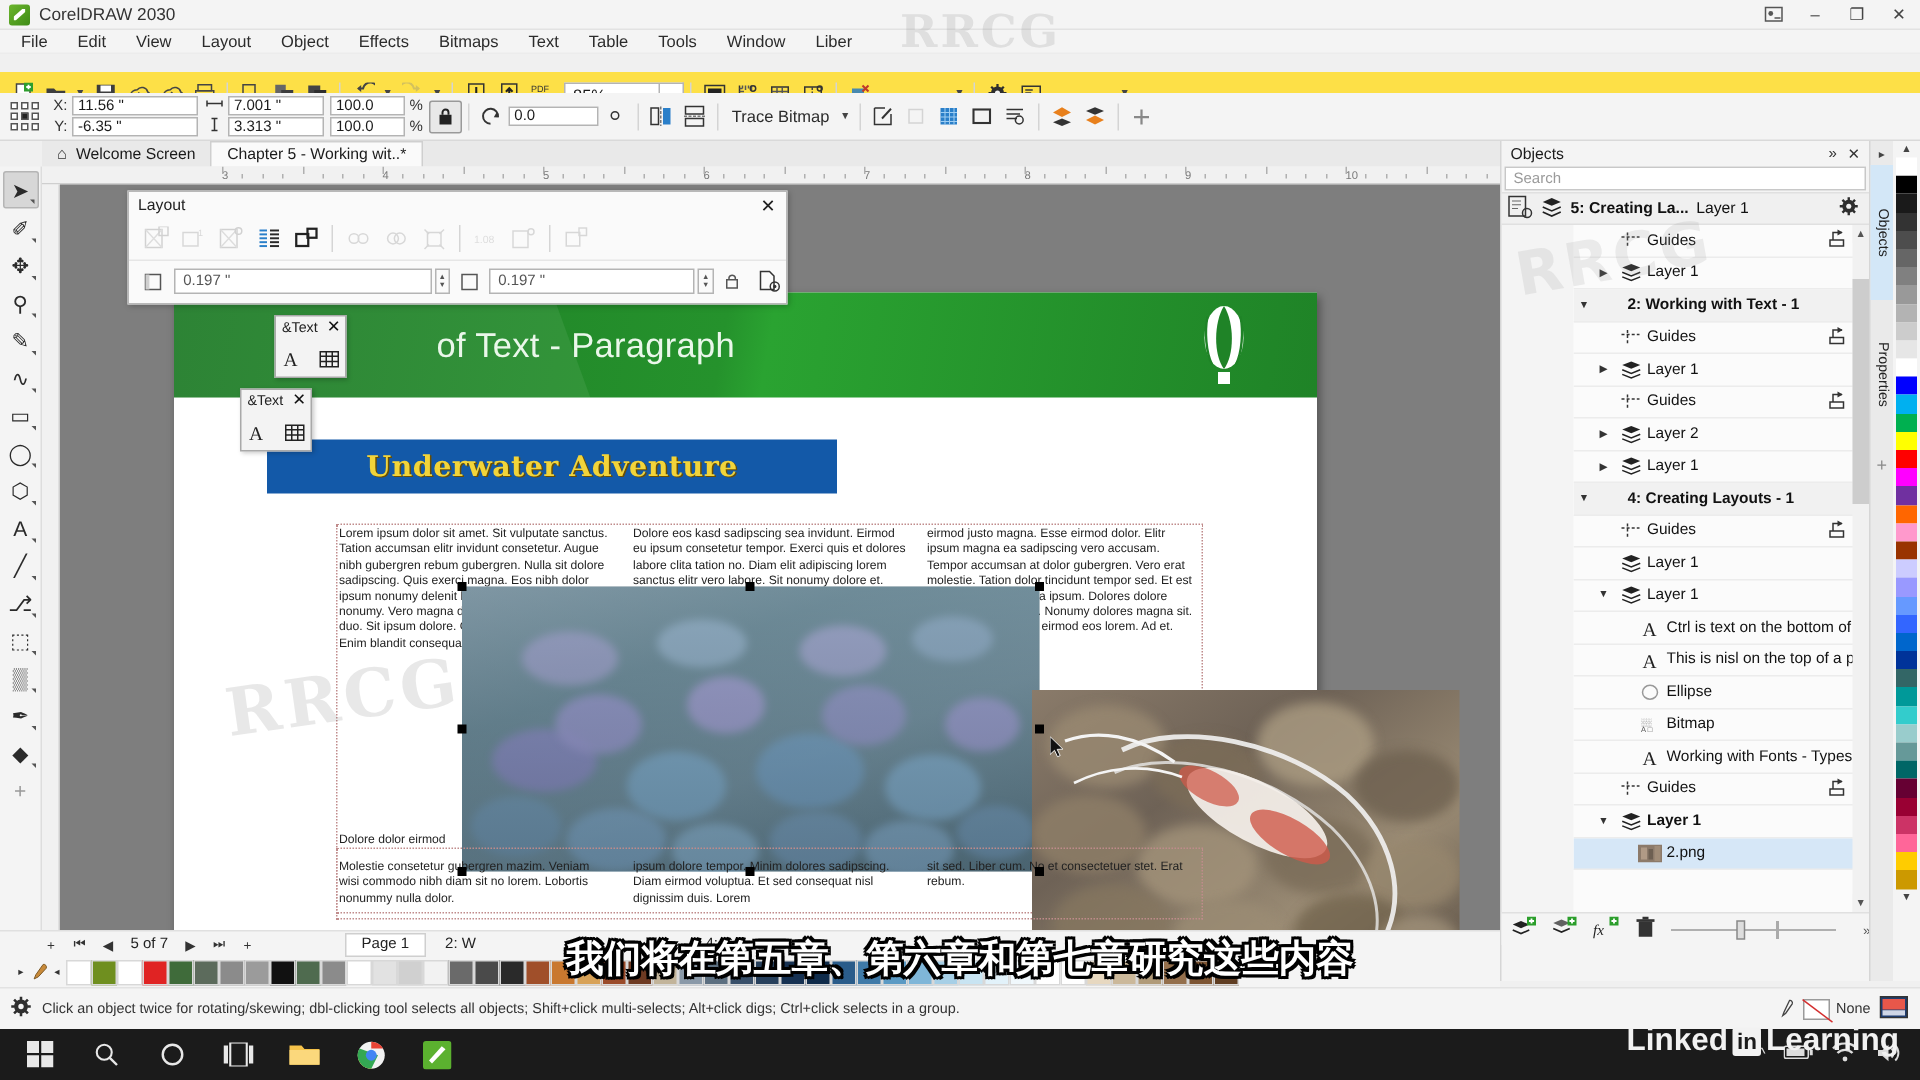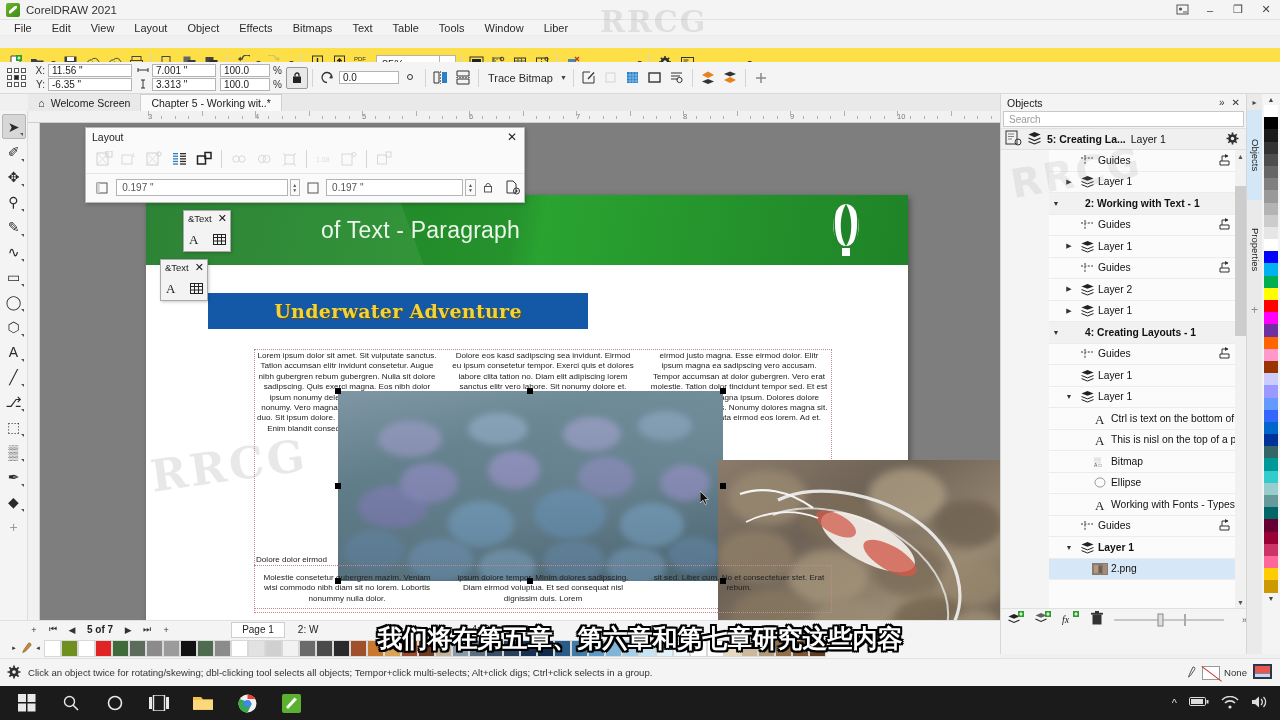--- a/index.html
+++ b/index.html
@@ -115,22 +115,22 @@
   .tool:after{content:"";position:absolute;right:2px;bottom:2px;width:0;height:0;
     border-left:3px solid transparent;border-top:3px solid #555;}
   .tool.noflag:after{display:none;}
 
   
   .canvas{
     position:absolute;top:123px;left:40px;width:960px;height:497px;
     background:#7e7e7e;overflow:hidden;
   }
   .page{
-    position:absolute;left:106px;top:72px;width:762px;height:480px;
-    background:#fff;box-shadow:2px 2px 6px rgba(0,0,0,.35);text-align:center;
+    position:absolute;left:76px;top:72px;width:762px;height:480px;
+    background:#fff;box-shadow:2px 2px 6px rgba(0,0,0,.35);
   }
   .banner{
     position:absolute;left:0;top:0;width:762px;height:70px;
     background:linear-gradient(100deg,#1e7a26 0%,#25922c 48%,#2aa331 52%,#1f8327 100%);
     overflow:hidden;
   }
   .banner:before{content:"";position:absolute;left:-60px;top:-40px;width:320px;height:180px;
     background:rgba(255,255,255,.07);transform:rotate(-20deg);}
   .banner-title{
     position:absolute;left:175px;top:22px;font-size:23px;color:#eaf7ea;
@@ -246,21 +246,21 @@
   .pal-arr{width:18px;height:11px;display:flex;align-items:center;justify-content:center;
     font-size:7px;color:#444;}
 
   
   .pagebar{
     position:absolute;top:620px;left:0;width:1000px;height:18px;background:#f4f4f4;
     display:flex;align-items:center;padding-left:26px;gap:3px;border-top:1px solid #e0e0e0;
   }
   .pb{width:16px;height:16px;display:flex;align-items:center;justify-content:center;
     font-size:9px;color:#333;}
-  .pnum{font-size:10px;color:#222;padding:0 4px;font-weight:bold;}
+  .pnum{font-size:10px;color:#222;padding:0 4px;}
   .ptab{font-size:10px;color:#222;padding:0 10px;}
   .ptab.active{background:#fff;border:1px solid #cfcfcf;height:16px;display:flex;align-items:center;}
   .palbar{
     position:absolute;top:638px;left:0;width:1000px;height:20px;background:#f4f4f4;
     display:flex;align-items:center;padding-left:8px;
   }
   .pb-arrow{width:12px;height:18px;display:flex;align-items:center;justify-content:center;
     font-size:7px;color:#333;}
   .psw{width:17px;height:17px;border:1px solid #d8d8d8;}
   .statusbar{
@@ -310,21 +310,21 @@
   .wm2{position:absolute;font-family:"DejaVu Sans",sans-serif;font-weight:bold;
     color:rgba(150,150,150,.16);pointer-events:none;z-index:55;}
 </style>
 </head>
 <body>
 
 <div id="app">
 
   <div class="titlebar">
     <div class="app-logo"></div>
-    <span class="title-text">CorelDRAW 2021</span>
+    <span class="title-text">CorelDRAW 2030</span>
     <div class="win-btns">
       <div class="win-btn">
         <svg width="13" height="13" viewBox="0 0 13 13">
             <rect x="1" y="2" width="11" height="9" fill="none" stroke="#555"></rect>
             <circle cx="4.5" cy="6" r="1.6" fill="#555"></circle>
             <path d="M7 9 L11 9" stroke="#555"></path>
           </svg>
       </div>
       <div class="win-btn">–</div>
       <div class="win-btn">❐</div>
@@ -1242,36 +1242,36 @@
             <svg width="14" height="13" viewBox="0 0 14 13">
               <text x="2" y="12" font-size="13" font-family="Liberation Serif" fill="#222">A</text>
             </svg>
           </div>
           <div class="lbl">This is nisl on the top of a p</div>
           <div class="rg"></div>
         </div>
         <div class="row">
           <div class="tw" style="margin-left: 26px;"></div>
           <div class="ic">
+            <svg width="14" height="13" viewBox="0 0 14 13">
+              <ellipse cx="7" cy="6.5" rx="5" ry="4.6" fill="none" stroke="#999"></ellipse>
+            </svg>
+          </div>
+          <div class="lbl">Ellipse</div>
+          <div class="rg"></div>
+        </div>
+        <div class="row">
+          <div class="tw" style="margin-left: 26px;"></div>
+          <div class="ic">
             <svg width="15" height="13" viewBox="0 0 15 13">
               <text x="1" y="7" font-size="5" font-family="Liberation Sans" fill="#555">░░</text>
               <text x="1" y="12" font-size="5" font-family="Liberation Sans" fill="#555">A □</text>
             </svg>
           </div>
           <div class="lbl">Bitmap</div>
-          <div class="rg"></div>
-        </div>
-        <div class="row">
-          <div class="tw" style="margin-left: 26px;"></div>
-          <div class="ic">
-            <svg width="14" height="13" viewBox="0 0 14 13">
-              <ellipse cx="7" cy="6.5" rx="5" ry="4.6" fill="none" stroke="#999"></ellipse>
-            </svg>
-          </div>
-          <div class="lbl">Ellipse</div>
           <div class="rg"></div>
         </div>
         <div class="row">
           <div class="tw" style="margin-left: 26px;"></div>
           <div class="ic">
             <svg width="14" height="13" viewBox="0 0 14 13">
               <text x="2" y="12" font-size="13" font-family="Liberation Serif" fill="#222">A</text>
             </svg>
           </div>
           <div class="lbl">Working with Fonts  - Types of</div>
@@ -1496,21 +1496,21 @@
     </div>
 
   <div class="statusbar">
     <span>
       <svg width="16" height="16" viewBox="0 0 16 16">
           <circle cx="8" cy="8" r="4.6" fill="#2e2e2e"></circle>
           <circle cx="8" cy="8" r="1.8" fill="#f4f4f4"></circle>
           <path d="M8 1.5v2.4M8 12.1v2.4M1.5 8h2.4M12.1 8h2.4M3.4 3.4l1.7 1.7M10.9 10.9l1.7 1.7M12.6 3.4l-1.7 1.7M5.1 10.9l-1.7 1.7" stroke="#2e2e2e" stroke-width="1.7"></path>
         </svg>
     </span>
-    <span class="status-text">Click an object twice for rotating/skewing; dbl-clicking tool selects all objects; Tempor+click multi-selects; Alt+click digs; Ctrl+click selects in a group.</span>
+    <span class="status-text">Click an object twice for rotating/skewing; dbl-clicking tool selects all objects; Shift+click multi-selects; Alt+click digs; Ctrl+click selects in a group.</span>
     <span class="status-right">
       <span class="outline-sw">
         <svg width="11" height="14" viewBox="0 0 11 14">
             <path d="M6 1 a1.6 1.6 0 0 1 1.8 2.2 L3.5 9.5 L1.5 11 l.8-2.2z" fill="none" stroke="#444" stroke-width=".9"></path>
           </svg>
         <span class="sw-none"></span>
         <span>None</span>
       </span>
       <span>
         <svg width="19" height="15" viewBox="0 0 19 15">
@@ -1590,18 +1590,23 @@
       </span>
       <span>
         <svg width="17" height="14" viewBox="0 0 17 14">
             <path d="M1 5 h3 l4-3.5 v11 L4 9 H1z" fill="#ddd"></path>
             <path d="M10 4 a4 4 0 0 1 0 6M12.5 2 a7 7 0 0 1 0 10" stroke="#ddd" fill="none" stroke-width="1.3"></path>
           </svg>
       </span>
     </div>
   </div>
 
+  <div class="brand">
+    <span>Linked</span>
+    <span class="in-box">in</span>
+    <span>Learning</span>
+  </div>
 
   <div class="wm" style="left:600px;top:4px;font-size:30px;letter-spacing:2px;">RRCG</div>
   <div class="wm" style="left:150px;top:440px;font-size:44px;letter-spacing:3px;transform:rotate(-8deg);">RRCG</div>
   <div class="wm2" style="left:1010px;top:150px;font-size:40px;letter-spacing:2px;transform:rotate(-10deg);">RRCG</div>
 
 </div>
 
 </body></html>

